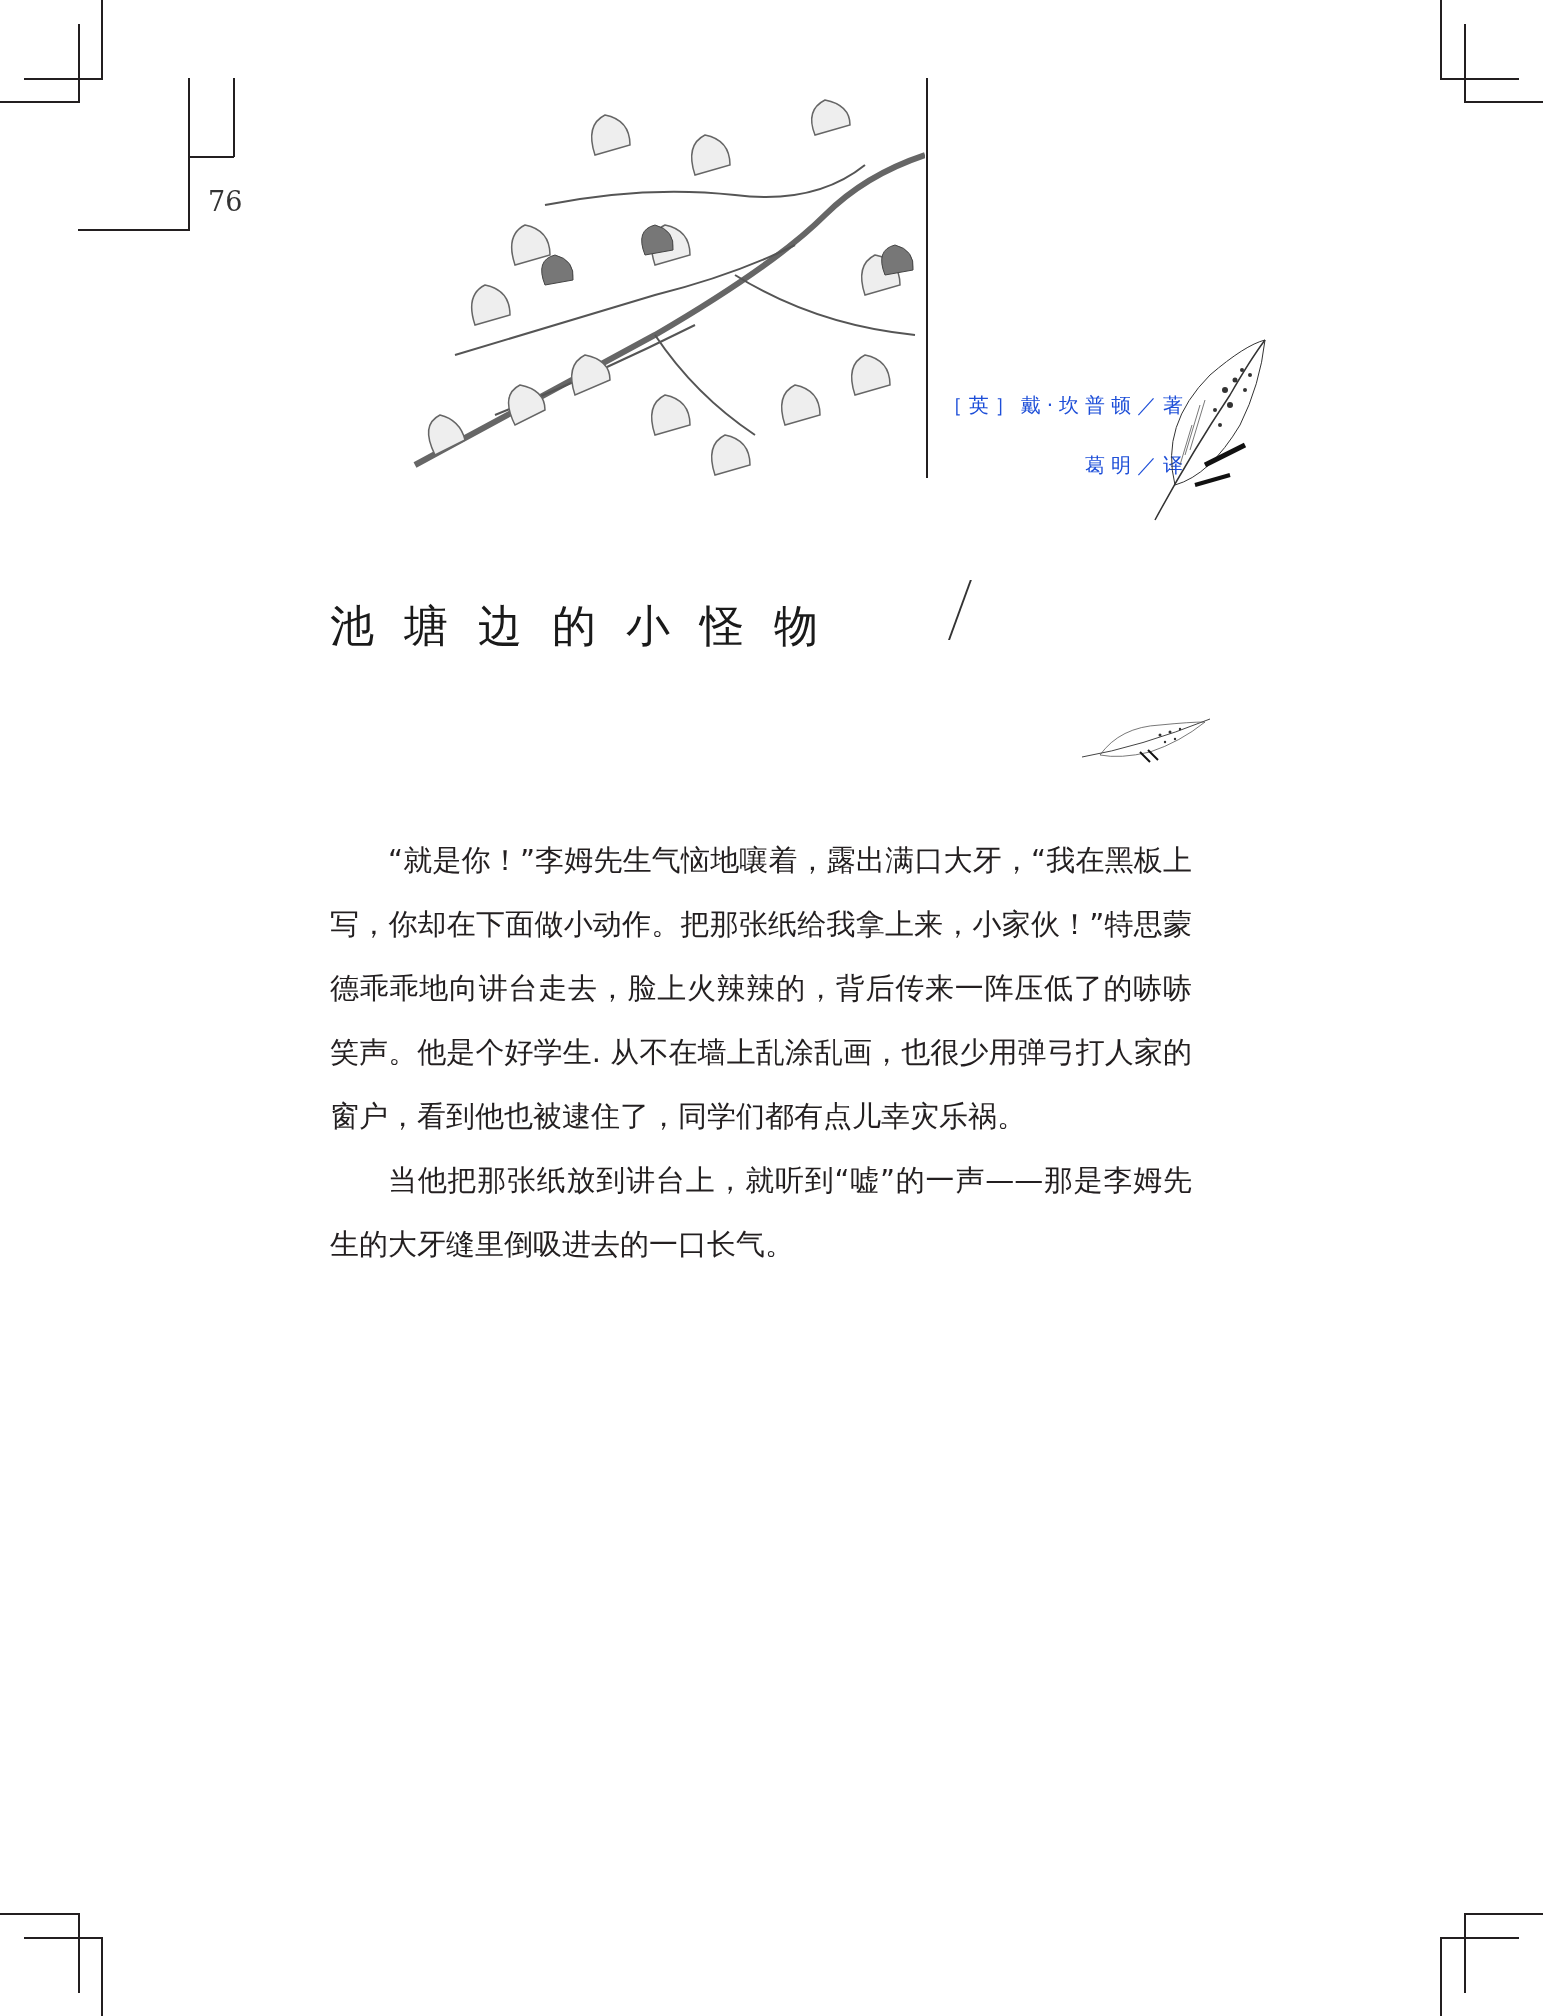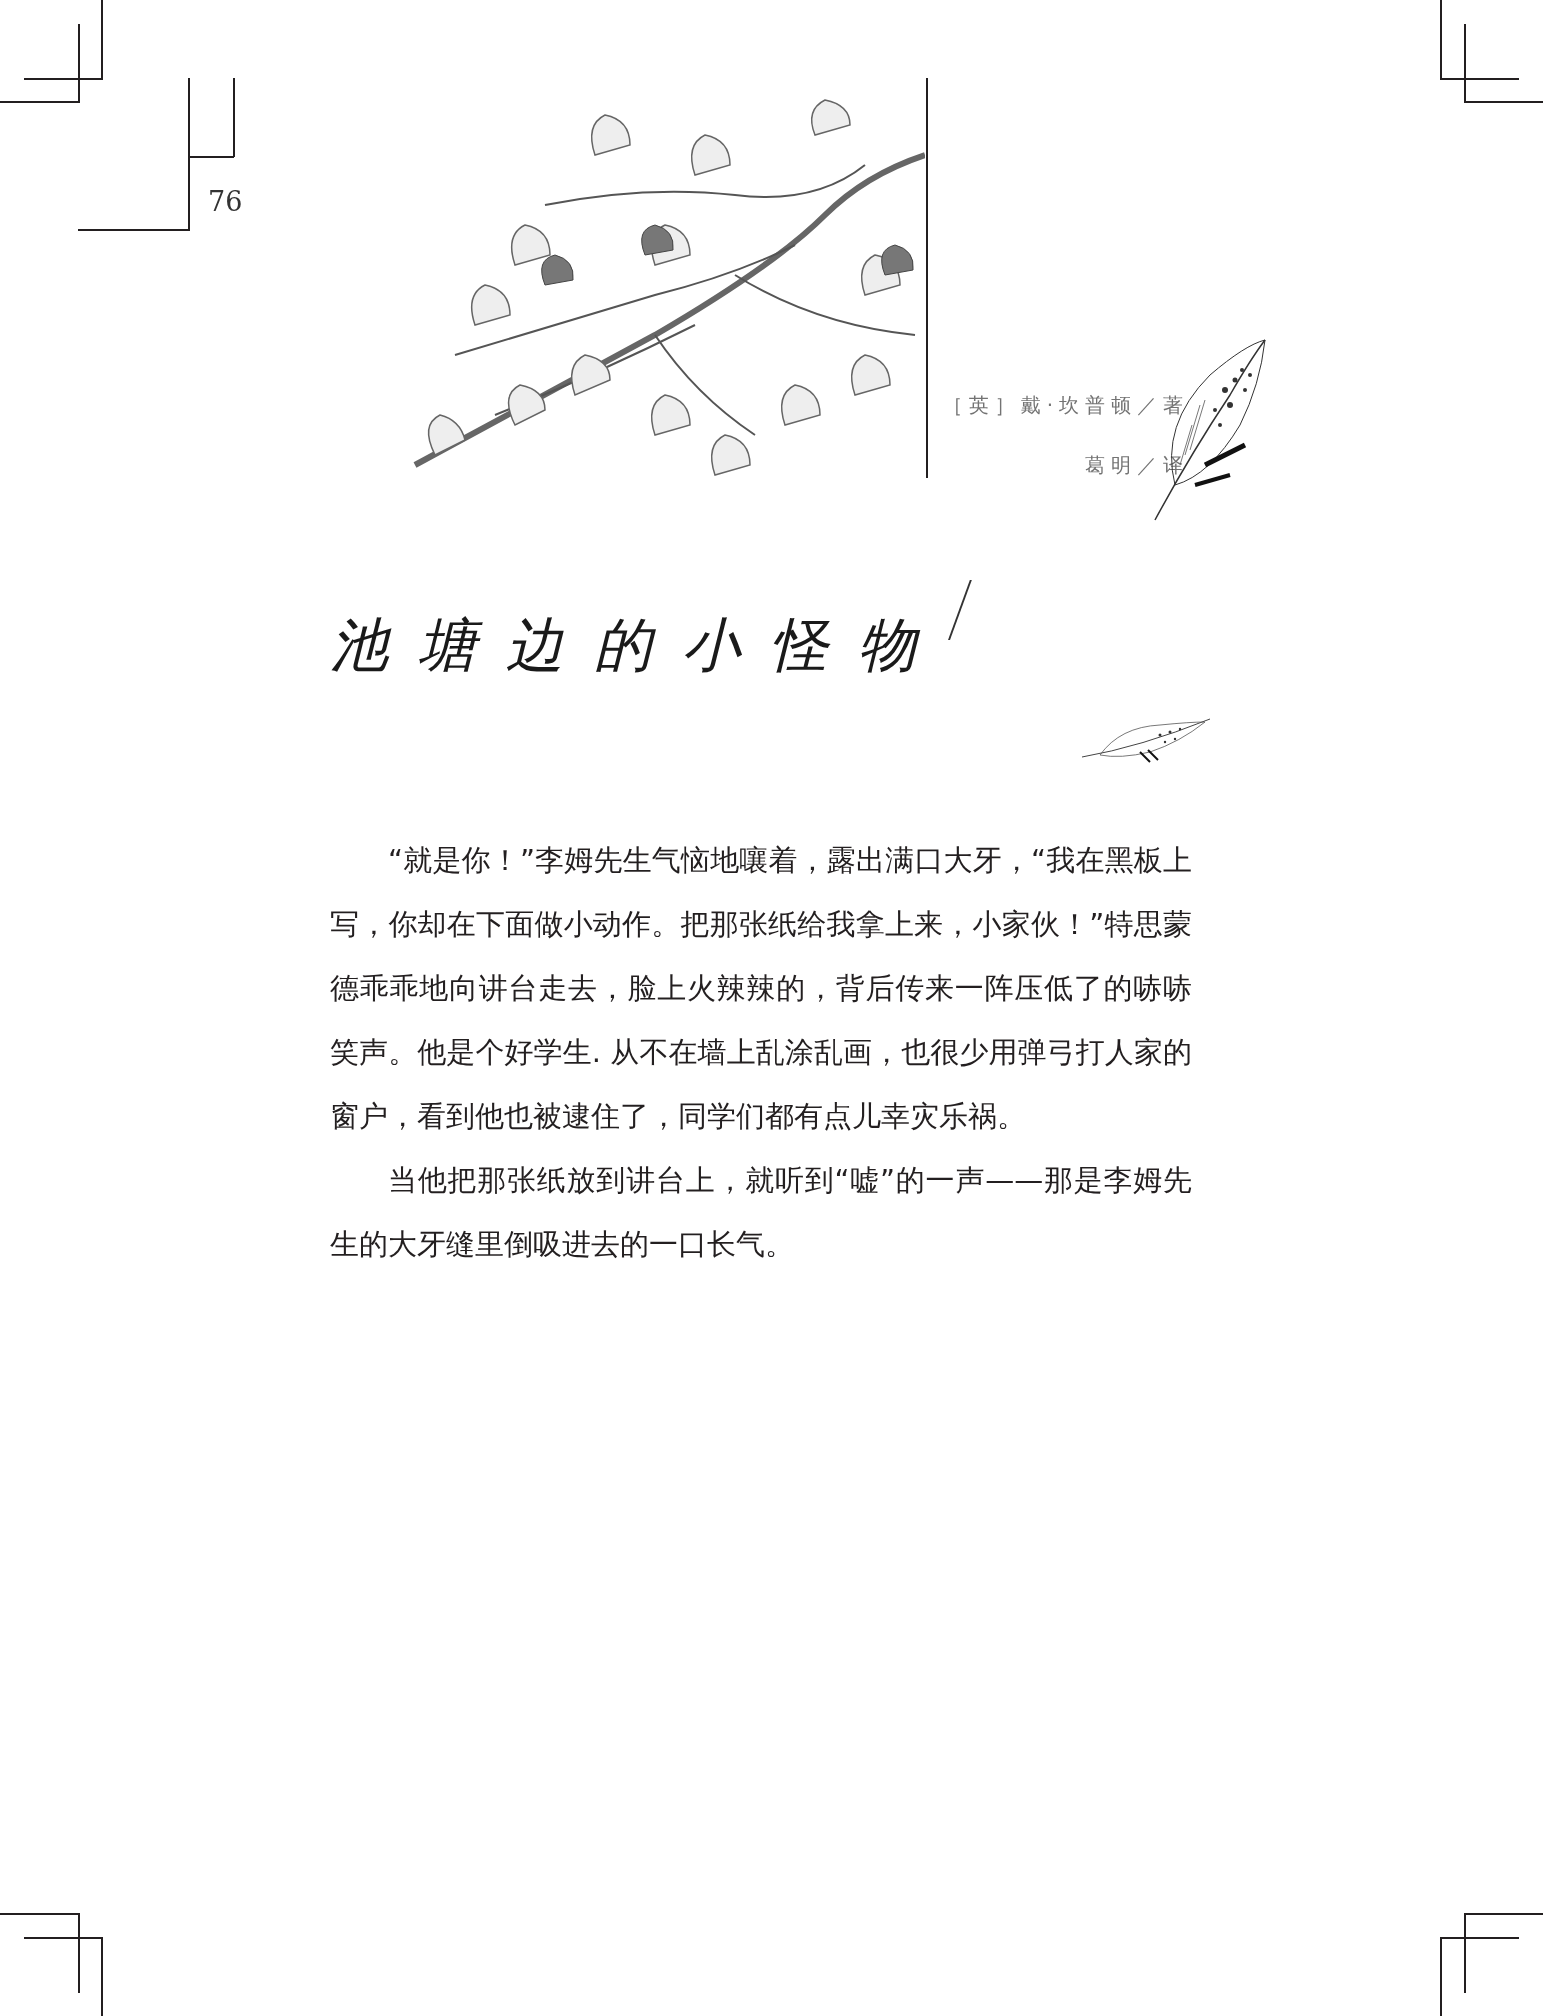--- a/index.html
+++ b/index.html
@@ -4,25 +4,25 @@
 <style>
   html, body { margin:0; padding:0; background:#fff; }
   body { width:1543px; height:2016px; position:relative; overflow:hidden;
          font-family:"DejaVu Sans", sans-serif; color:#231f20; }
   .line { position:absolute; background:#231f20; }
   .h { height:2px; }
   .v { width:2px; }
   #page-number { position:absolute; left:208px; top:186px; font-family:"DejaVu Serif", serif; font-size:27px; color:#333; }
   #illustration { position:absolute; left:395px; top:95px; width:530px; height:410px; }
   #illus-divider { position:absolute; left:926px; top:78px; width:2px; height:400px; background:#231f20; }
-  .credit { position:absolute; right:354px; font-size:20px; letter-spacing:6px; color:#737373; white-space:nowrap; }
+  .credit { position:absolute; right:354px; font-size:20px; letter-spacing:6px; color:#1d4ed8; white-space:nowrap; }
   #credit-author { top:392px; }
   #credit-translator { top:452px; }
   #feather-large { position:absolute; left:1150px; top:335px; width:120px; height:190px; }
-  #title { position:absolute; left:330px; top:568px; font-size:58px; letter-spacing:30px; color:#1a1a1a; white-space:nowrap; font-weight:normal;font-style:italic; }
+  #title { position:absolute; left:330px; top:568px; font-size:44px; letter-spacing:30px; color:#1a1a1a; white-space:nowrap; font-weight:normal; }
   #title-slash { position:absolute; left:948px; top:580px; width:2px; height:60px; background:#333; transform:skew(-20deg); transform-origin:bottom; }
   #feather-small { position:absolute; left:1080px; top:717px; width:132px; height:48px; }
   #body-text { position:absolute; left:330px; top:828px; width:862px; font-size:29px; line-height:64px; color:#231f20; text-align:justify; }
   #body-text p { margin:0; text-indent:58px; }
 </style>
 </head>
 <body>
 
 <div>
   <div class="line v" style="left:101px;top:0;height:78px;"></div>

